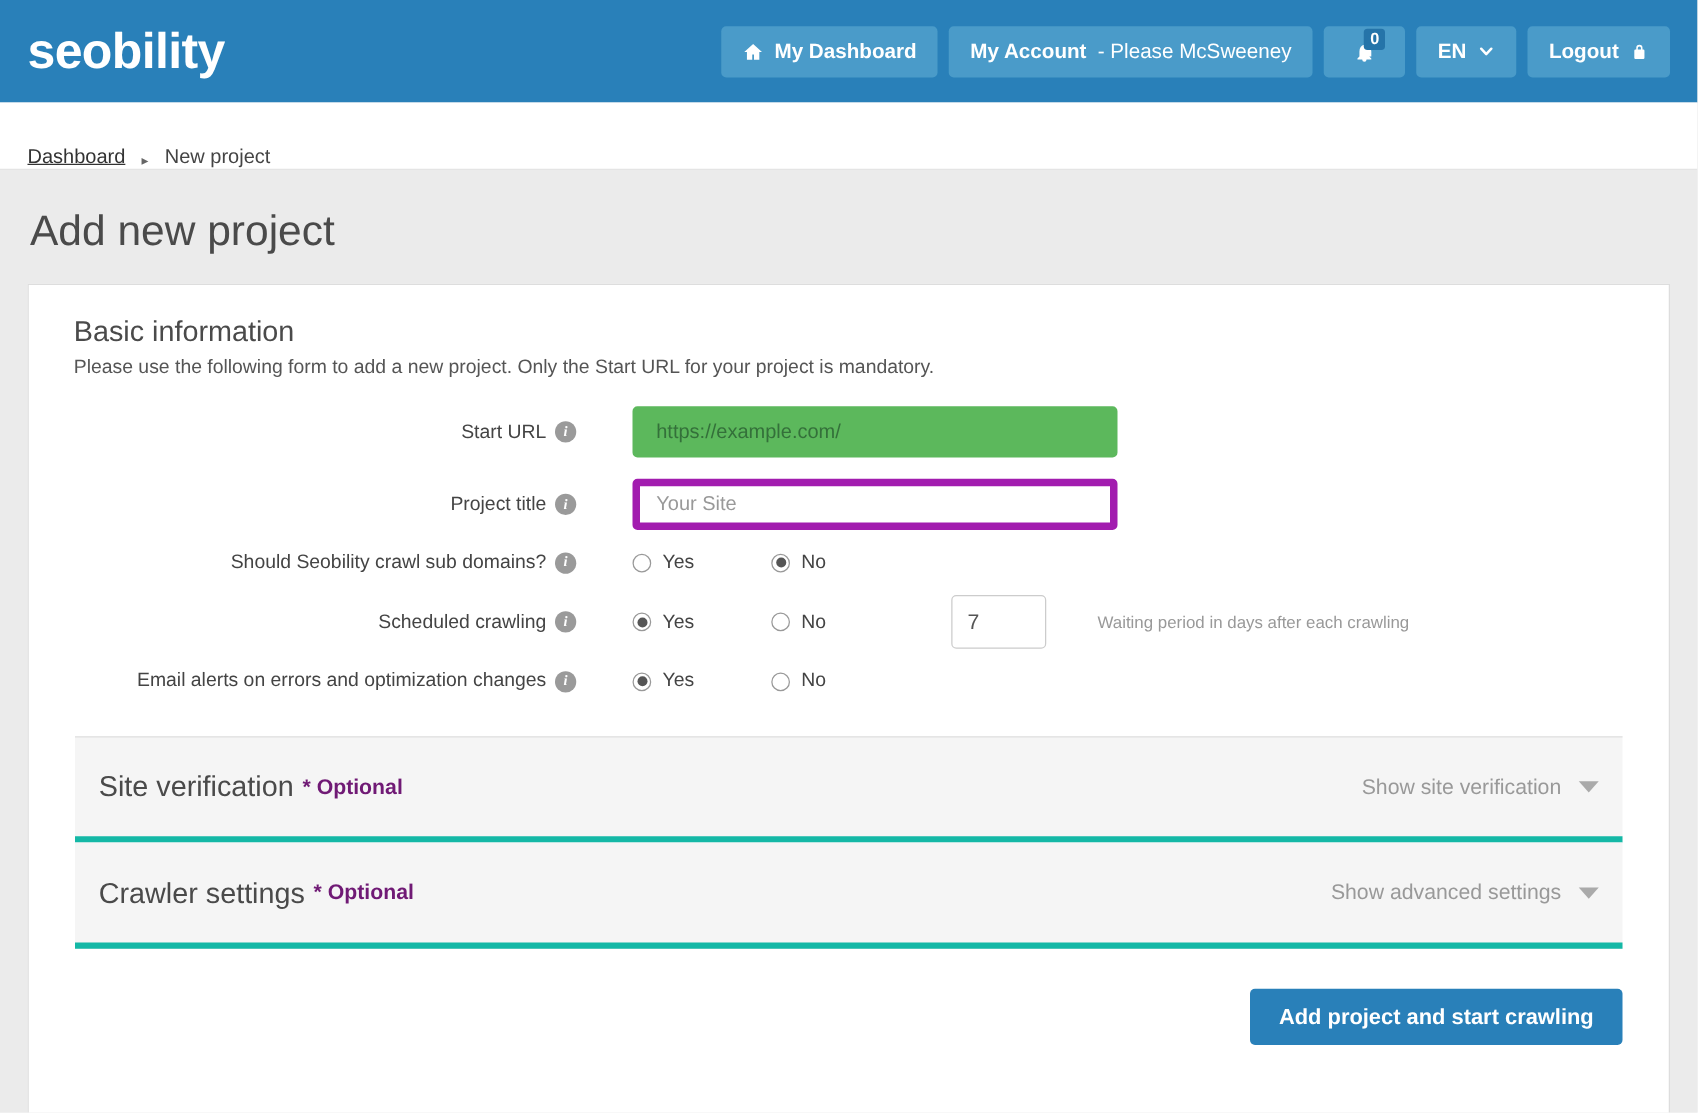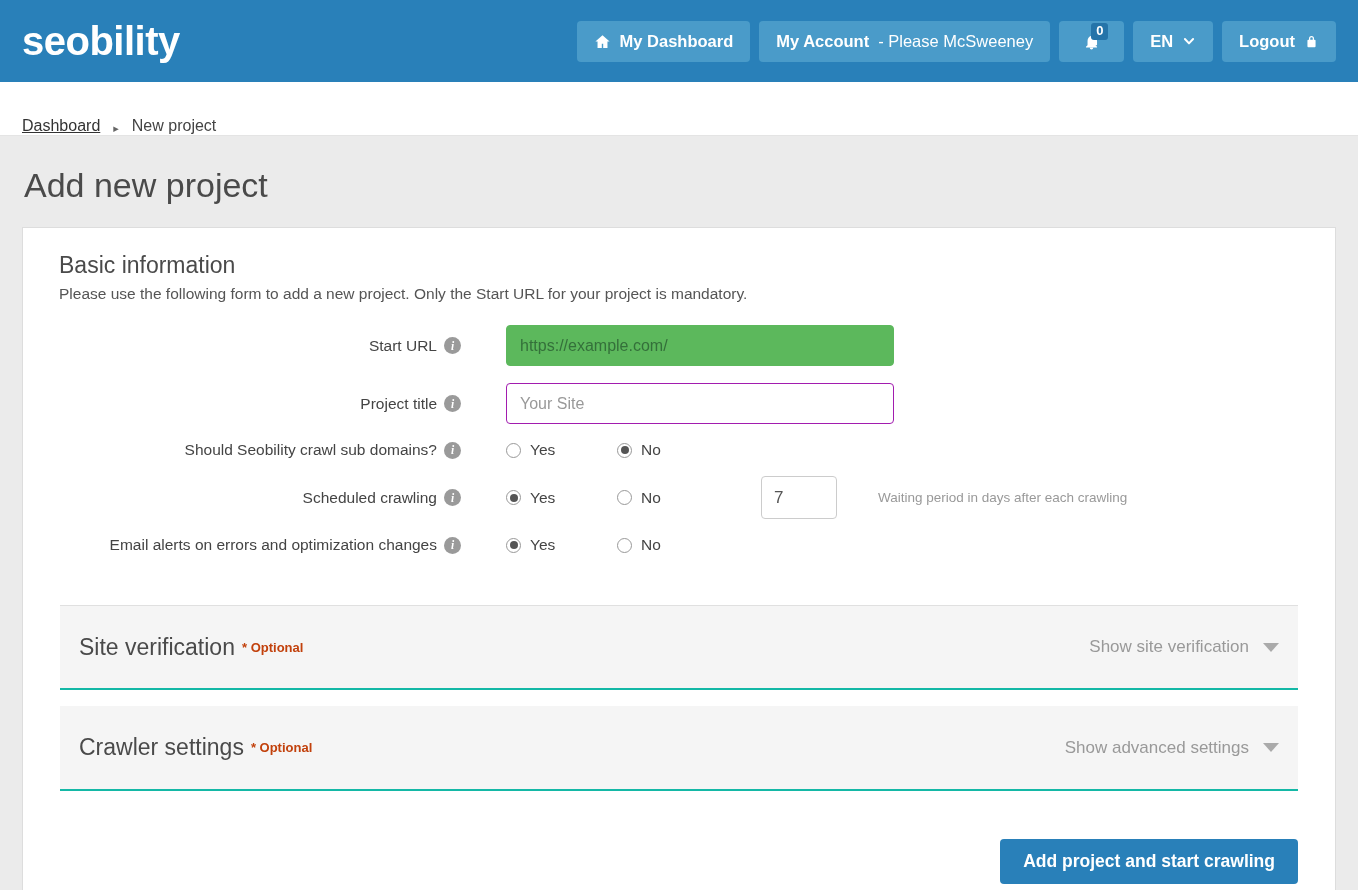--- a/index.html
+++ b/index.html
@@ -146,21 +146,21 @@
     font-family: "Liberation Serif", serif;
     display: inline-flex;
     align-items: center;
     justify-content: center;
     flex: none;
     cursor: pointer;
   }
   .text-input {
     width: 388px;
     height: 41px;
-    border: 1px solid #a21caf;
+    border: 6px solid #a21caf;
     border-radius: 4px;
     font-size: 16px;
     padding: 0 13px;
     color: #555;
     font-family: "Liberation Sans", sans-serif;
     background: #ffffff;
   }
   .text-input::placeholder { color: #999; }
   .text-input.green {
     background: #5cb85c;
@@ -213,37 +213,37 @@
   .hint {
     font-size: 13.5px;
     color: #999;
     margin-left: 8px;
   }
 
   
   .panel {
     background: #f5f5f5;
     border-top: 1px solid #e0e0e0;
-    border-bottom: 2px solid #14b8a6;
-    margin: 16px 19px;
+    border-bottom: 5px solid #14b8a6;
+    margin: 0 19px;
     height: 85px;
     display: flex;
     align-items: center;
     padding: 0 19px;
     cursor: pointer;
   }
   .panel + .panel { border-top: none; }
   .panel-title {
     font-size: 23px;
     color: #4a4a4a;
     font-weight: normal;
   }
   .panel-optional {
-    font-size: 13px;
-    color: #c2410c;
+    font-size: 17px;
+    color: #701a75;
     font-weight: bold;
     margin-left: 7px;
     vertical-align: 8px;
   }
   .panel-action {
     margin-left: auto;
     display: flex;
     align-items: center;
     gap: 14px;
     font-size: 17px;

